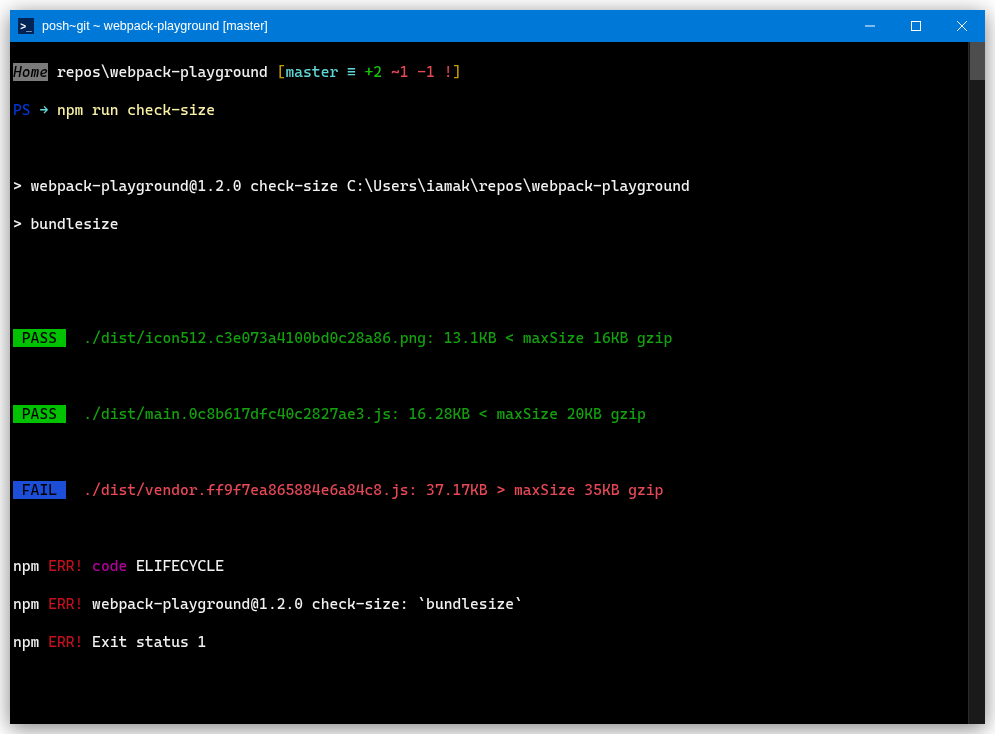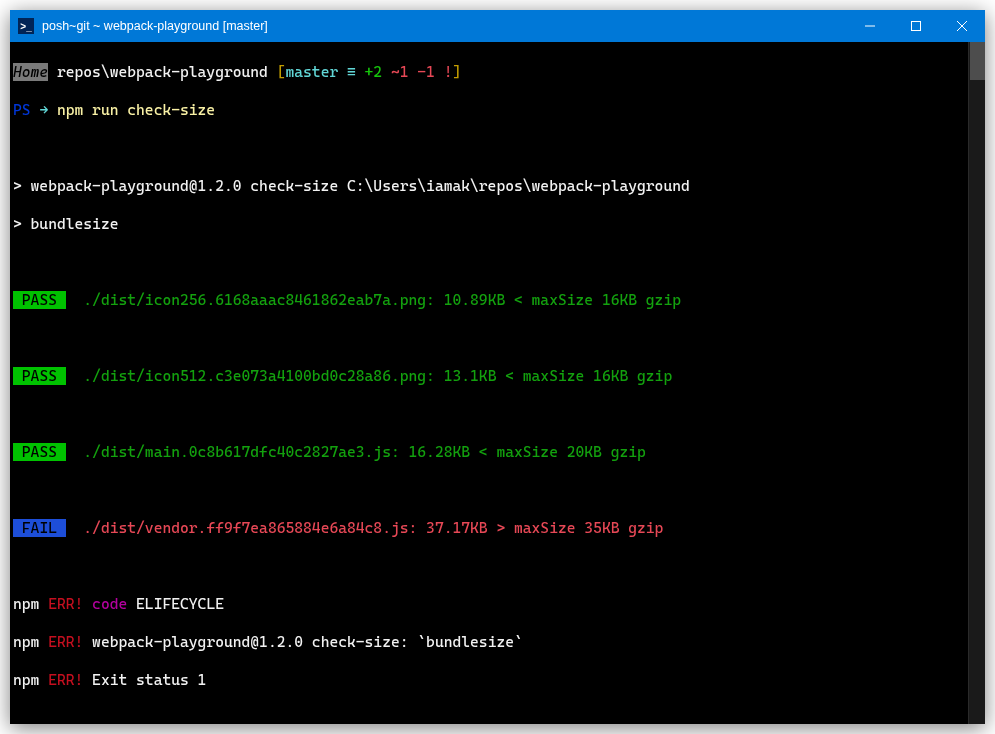--- a/index.html
+++ b/index.html
@@ -159,21 +159,20 @@
     </div>
 
     <div class="terminal-wrapper">
       <div class="terminal">
 <div class="line"><span class="home-badge">Home</span><span class="c-white"> repos\webpack-playground </span><span class="c-yellow">[</span><span class="c-bcyan">master</span><span class="c-bcyan"> ≡</span><span class="c-green"> +2</span><span class="c-red"> ~1</span><span class="c-red"> -1</span><span class="c-red"> !</span><span class="c-yellow">]</span></div>
 <div class="line"><span class="c-blue">PS</span><span class="c-bcyan"> → </span><span class="c-gold">npm run check-size</span></div>
 <div class="line"></div>
 <div class="line c-white">&gt; webpack-playground@1.2.0 check-size C:\Users\iamak\repos\webpack-playground</div>
 <div class="line c-white">&gt; bundlesize</div>
 <div class="line"></div>
-<div class="line"><span class="pass-badge"> PASS </span><span class="c-bgreen">  ./dist/icon256.6168aaac8461862eab7a.png: 10.89KB &lt; maxSize 16KB gzip</span></div>
 <div class="line"></div>
 <div class="line"><span class="pass-badge"> PASS </span><span class="c-bgreen">  ./dist/icon512.c3e073a4100bd0c28a86.png: 13.1KB &lt; maxSize 16KB gzip</span></div>
 <div class="line"></div>
 <div class="line"><span class="pass-badge"> PASS </span><span class="c-bgreen">  ./dist/main.0c8b617dfc40c2827ae3.js: 16.28KB &lt; maxSize 20KB gzip</span></div>
 <div class="line"></div>
 <div class="line"><span class="fail-badge"> FAIL </span><span class="c-red">  ./dist/vendor.ff9f7ea865884e6a84c8.js: 37.17KB &gt; maxSize 35KB gzip</span></div>
 <div class="line"></div>
 <div class="line"><span class="c-white">npm</span><span class="c-err"> ERR!</span><span class="c-magenta"> code</span><span class="c-white"> ELIFECYCLE</span></div>
 <div class="line"><span class="c-white">npm</span><span class="c-err"> ERR!</span><span class="c-white"> webpack-playground@1.2.0 check-size: `bundlesize`</span></div>
 <div class="line"><span class="c-white">npm</span><span class="c-err"> ERR!</span><span class="c-white"> Exit status 1</span></div>

